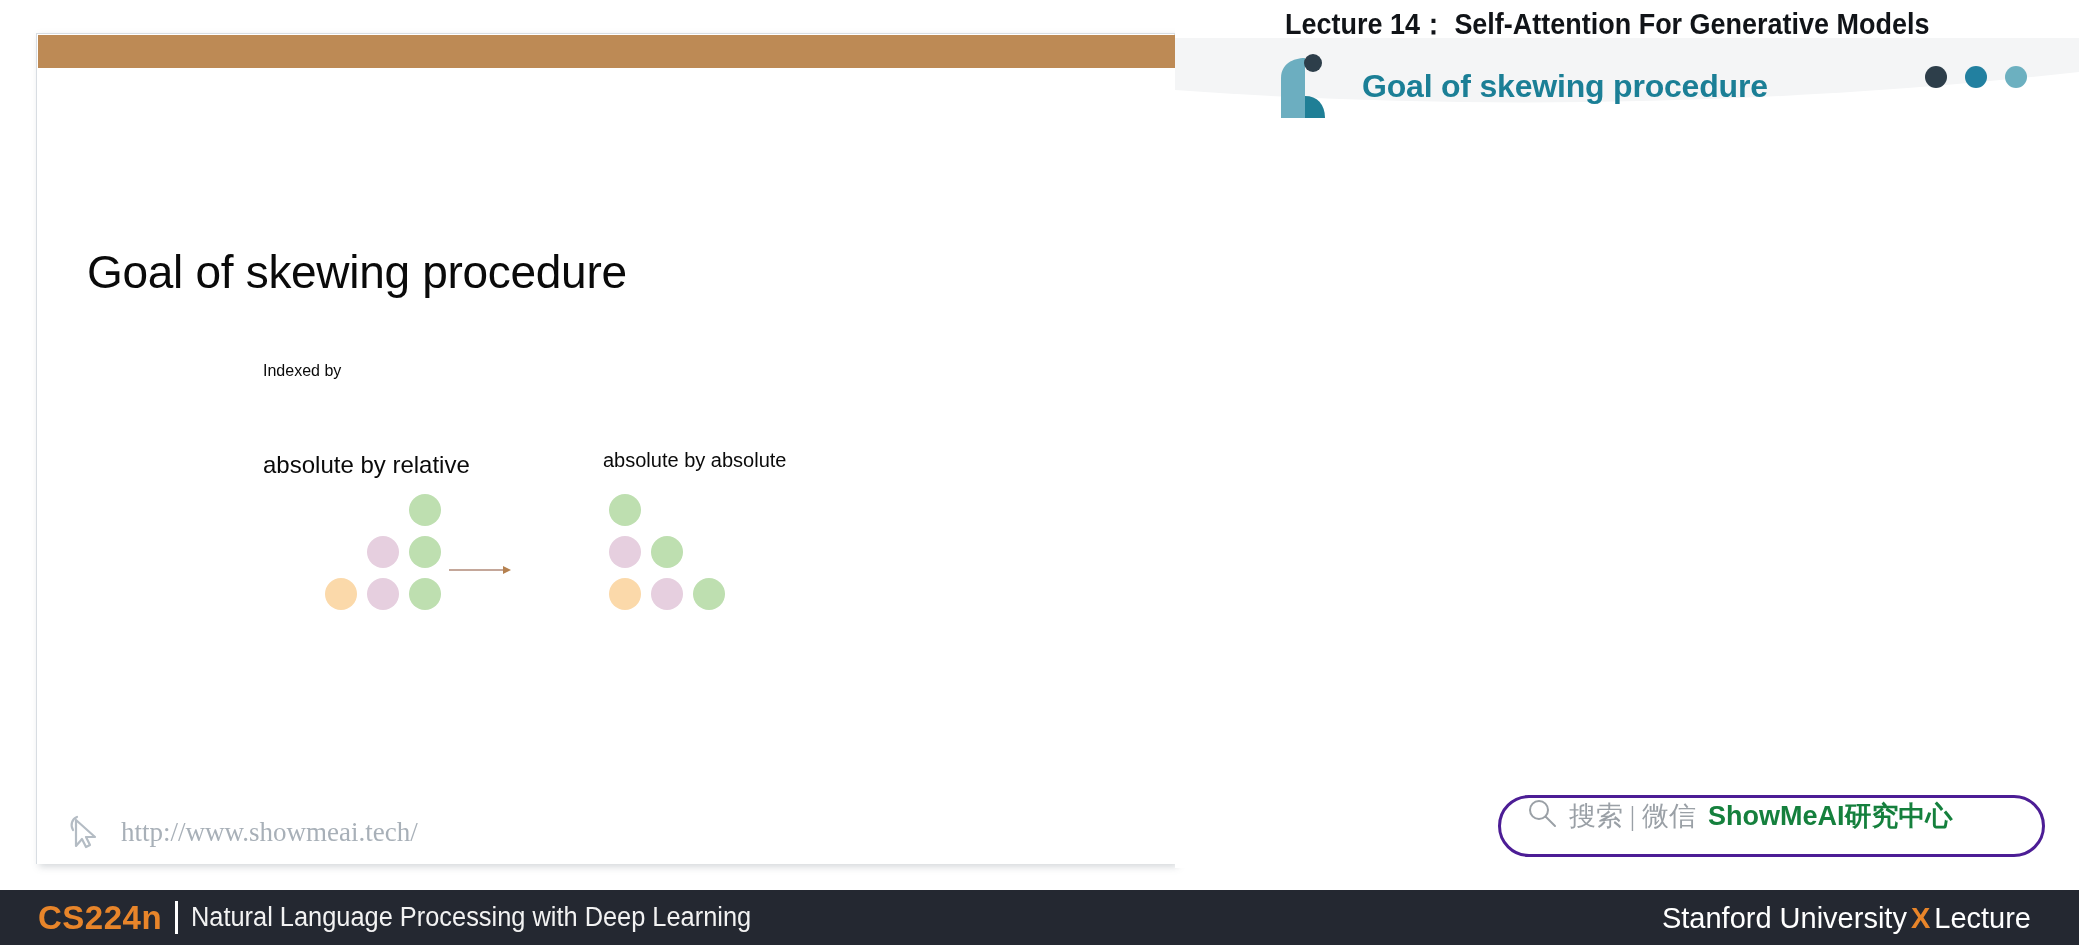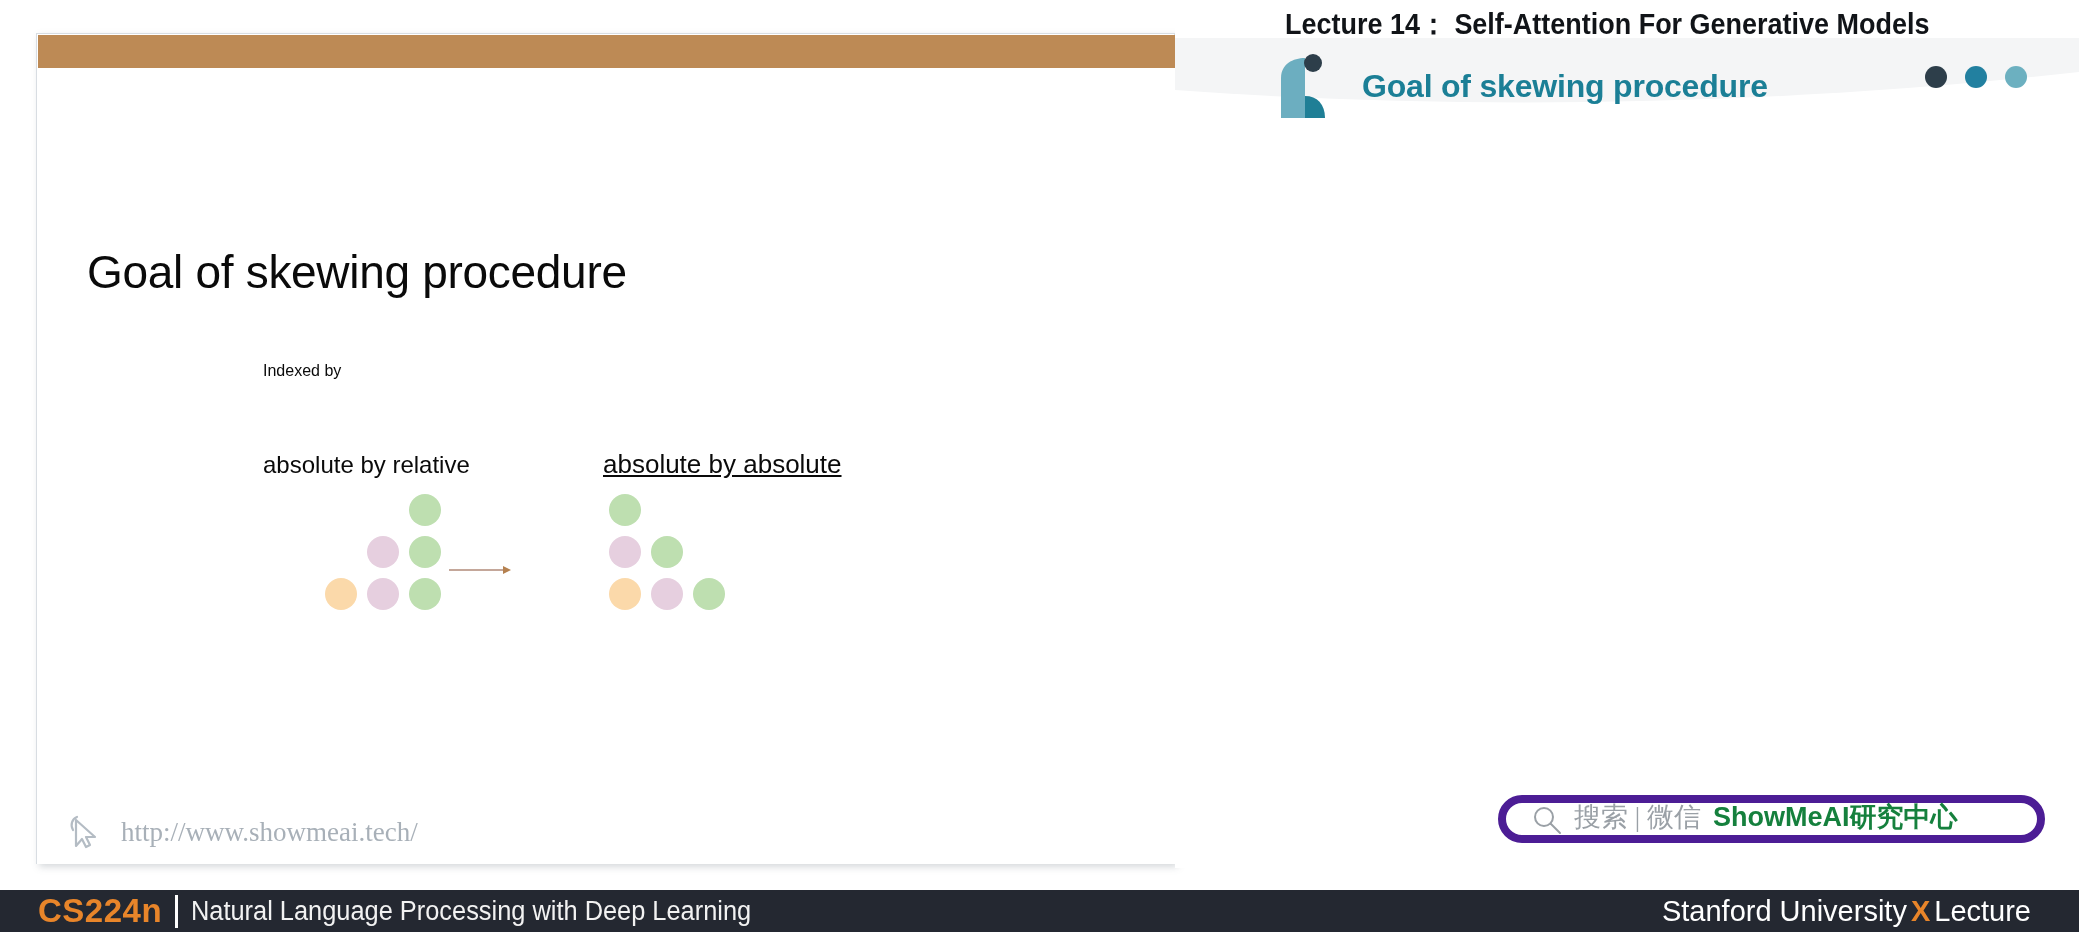--- a/index.html
+++ b/index.html
@@ -69,24 +69,23 @@
     left: 226px;
     top: 383px;
     font-size: 24px;
     color: #0a0a0a;
     white-space: nowrap;
   }
   .col-label-right {
     position: absolute;
     left: 566px;
     top: 381px;
-    font-size: 26px;
+    font-size: 20px;
     color: #0a0a0a;
     white-space: nowrap;
-    text-decoration: underline;
   }
 
   
   .matrix {
     position: absolute;
     width: 120px;
     height: 130px;
   }
   .matrix-left  { left: 288px; top: 426px; }
   .matrix-right { left: 572px; top: 426px; }
@@ -185,26 +184,26 @@
     gap: 18px;
   }
   .hdot { width: 22px; height: 22px; border-radius: 50%; }
 
   
   .search-bar {
     position: absolute;
     left: 323px;
     top: 795px;
     width: 547px;
-    height: 48px;
-    border: 8px solid #4c1d95;
+    height: 62px;
+    border: 3px solid #4c1d95;
     border-radius: 31px;
     background: #ffffff;
     display: flex;
-    align-items: flex-end;
+    align-items: flex-start;
     padding: 0 26px;
     gap: 12px;
   }
   .search-placeholder {
     font-family: "Liberation Serif", serif;
     font-size: 27px;
     color: #9aa0a6;
     white-space: nowrap;
   }
   .search-brand {
@@ -213,21 +212,21 @@
     color: #15803d;
     white-space: nowrap;
   }
 
   
   .footer {
     position: absolute;
     left: 0;
     top: 890px;
     width: 2079px;
-    height: 42px;
+    height: 55px;
     background: #242831;
   }
   .footer-left {
     position: absolute;
     left: 38px;
     top: 50%;
     transform: translateY(-50%);
     display: flex;
     align-items: center;
     gap: 13px;

